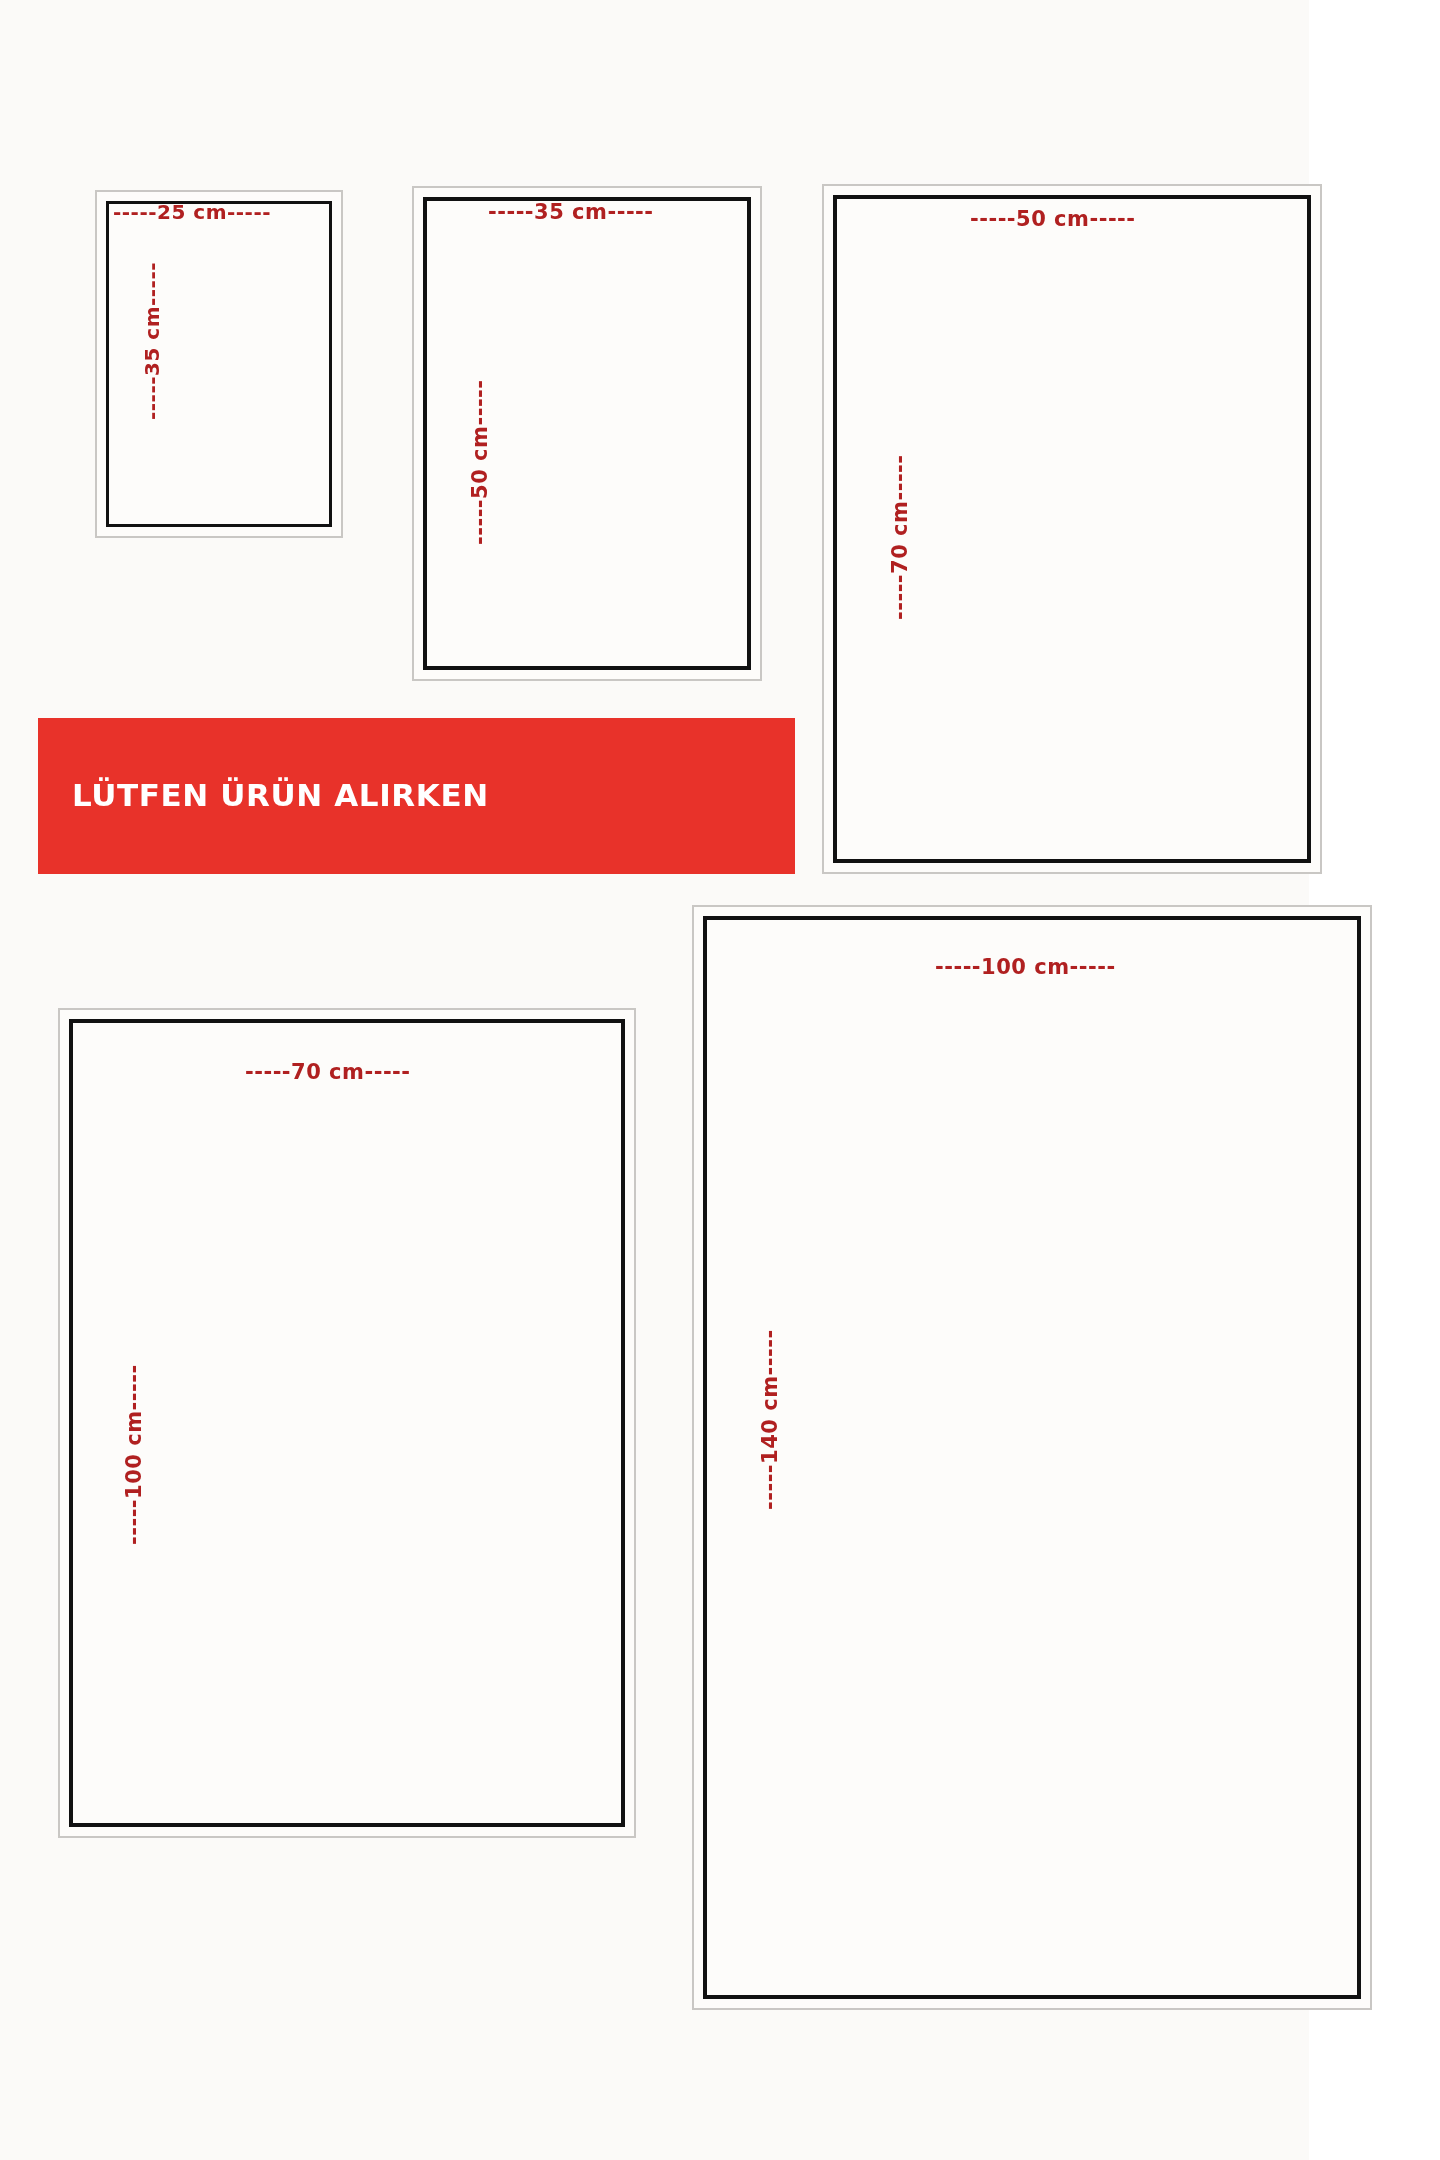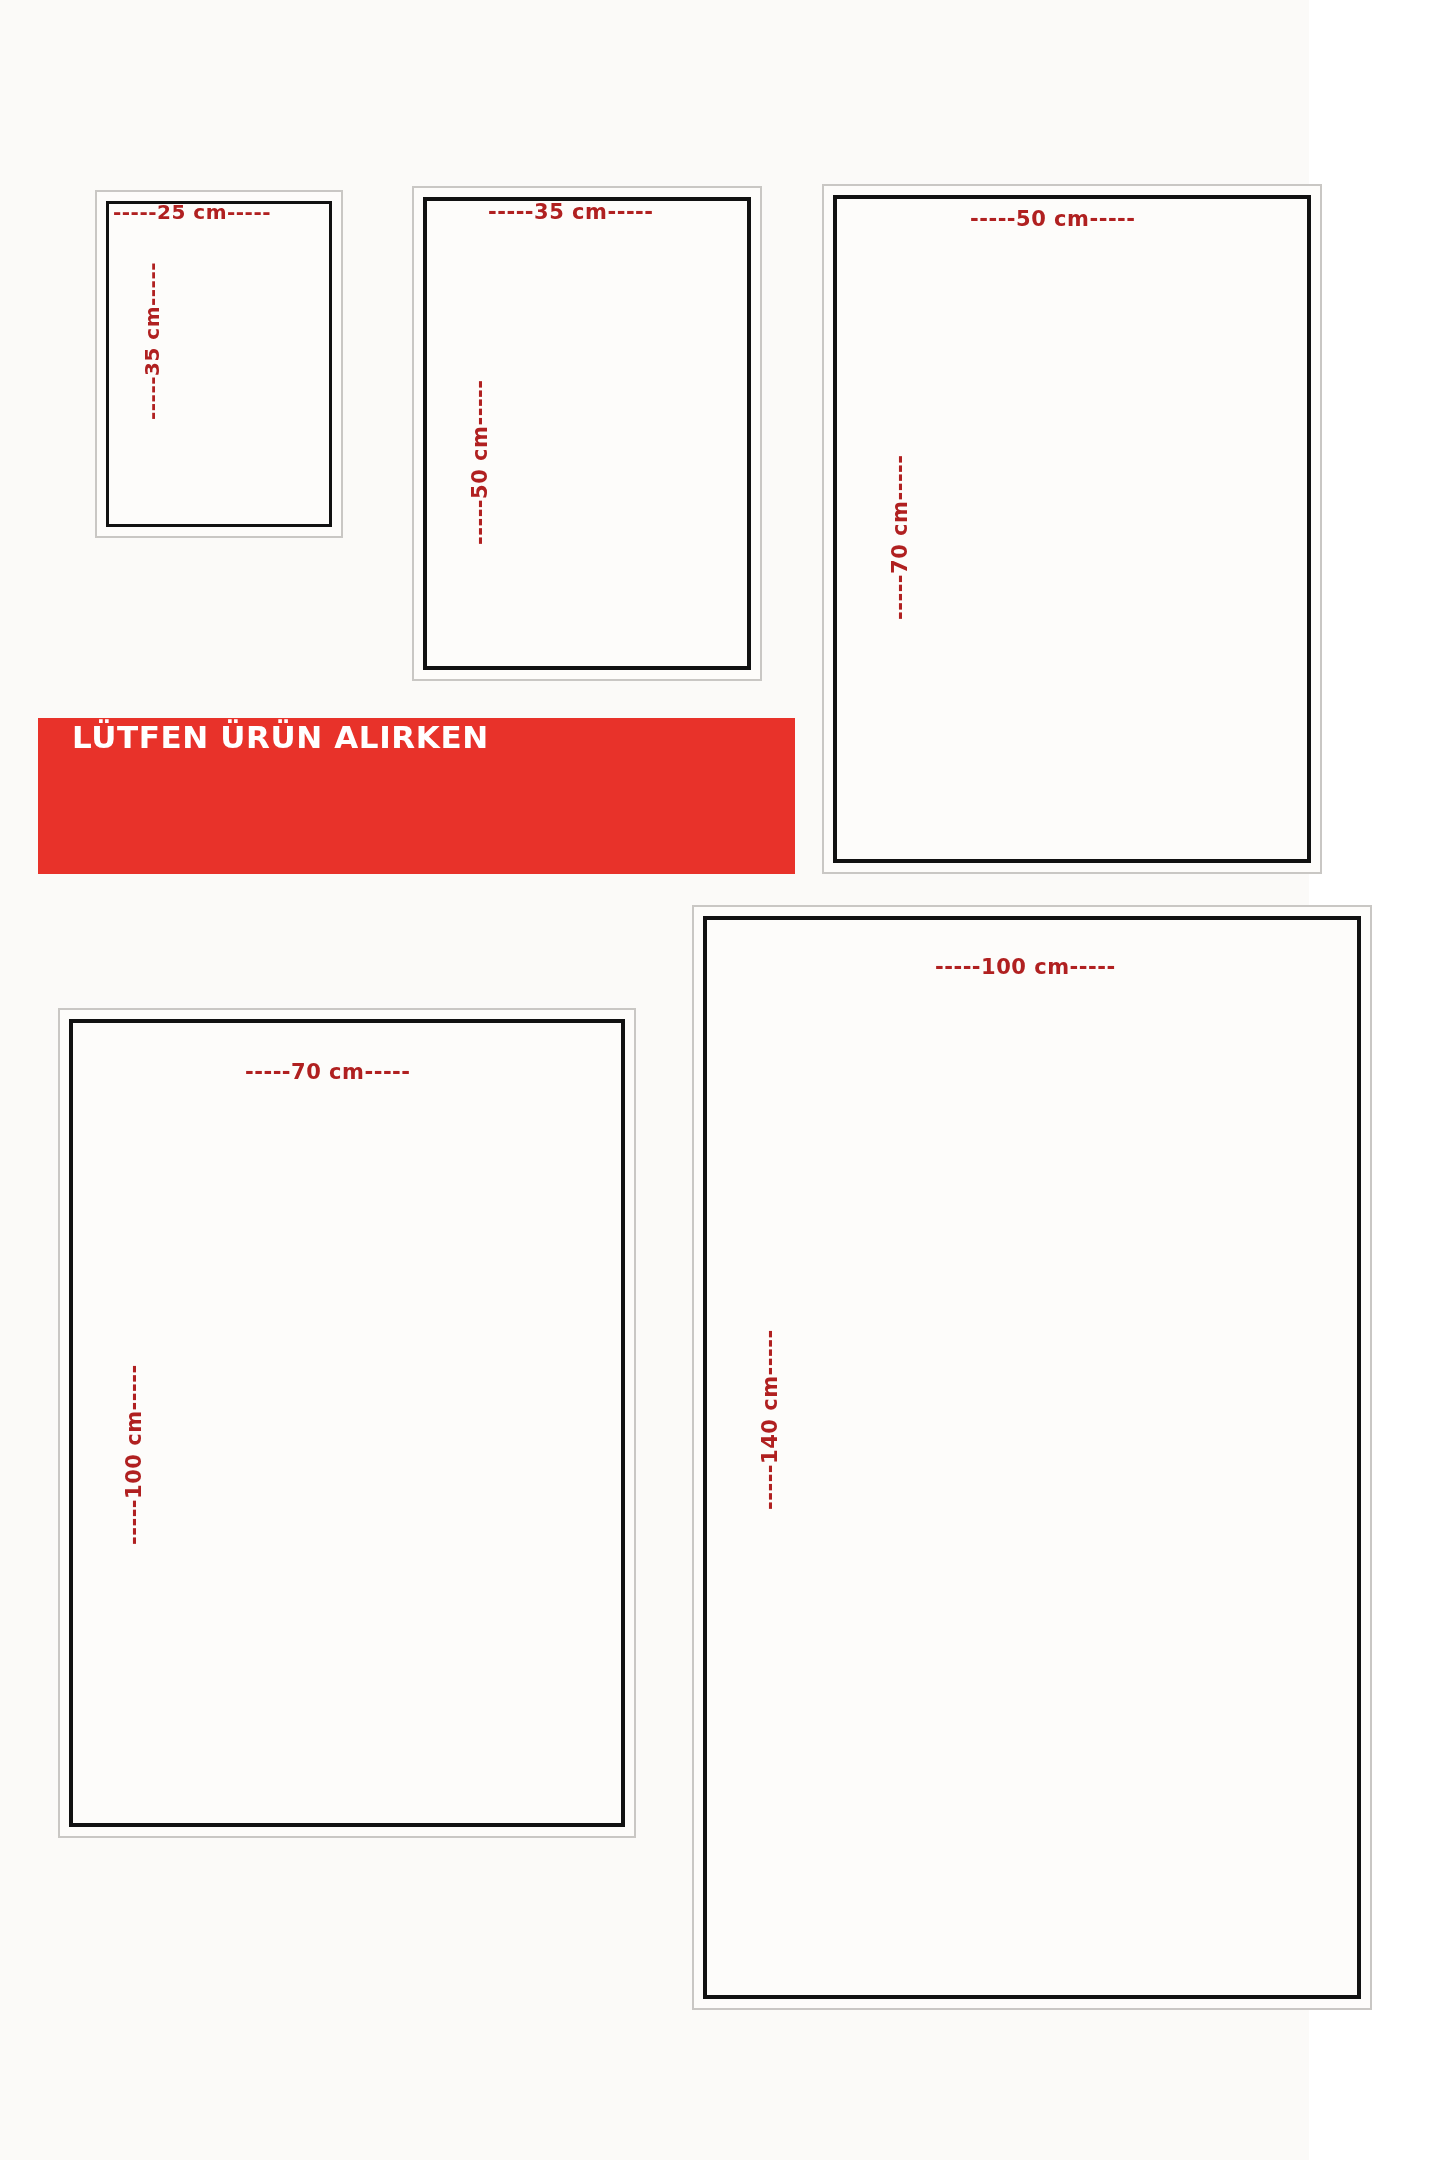--- a/index.html
+++ b/index.html
@@ -53,20 +53,21 @@
     transform-origin: 0 0;
     transform: rotate(-90deg);
   }
 
   
   #banner {
     position: absolute;
     background: #e8322a;
     display: flex;
     flex-direction: column;
+    justify-content: center;
     padding-left: 34px;
     box-sizing: border-box;
   }
   #banner .line {
     color: #ffffff;
     font-weight: bold;
     font-size: 31px;
     letter-spacing: 0.6px;
     line-height: 1.28;
     font-family: "DejaVu Sans", sans-serif;

